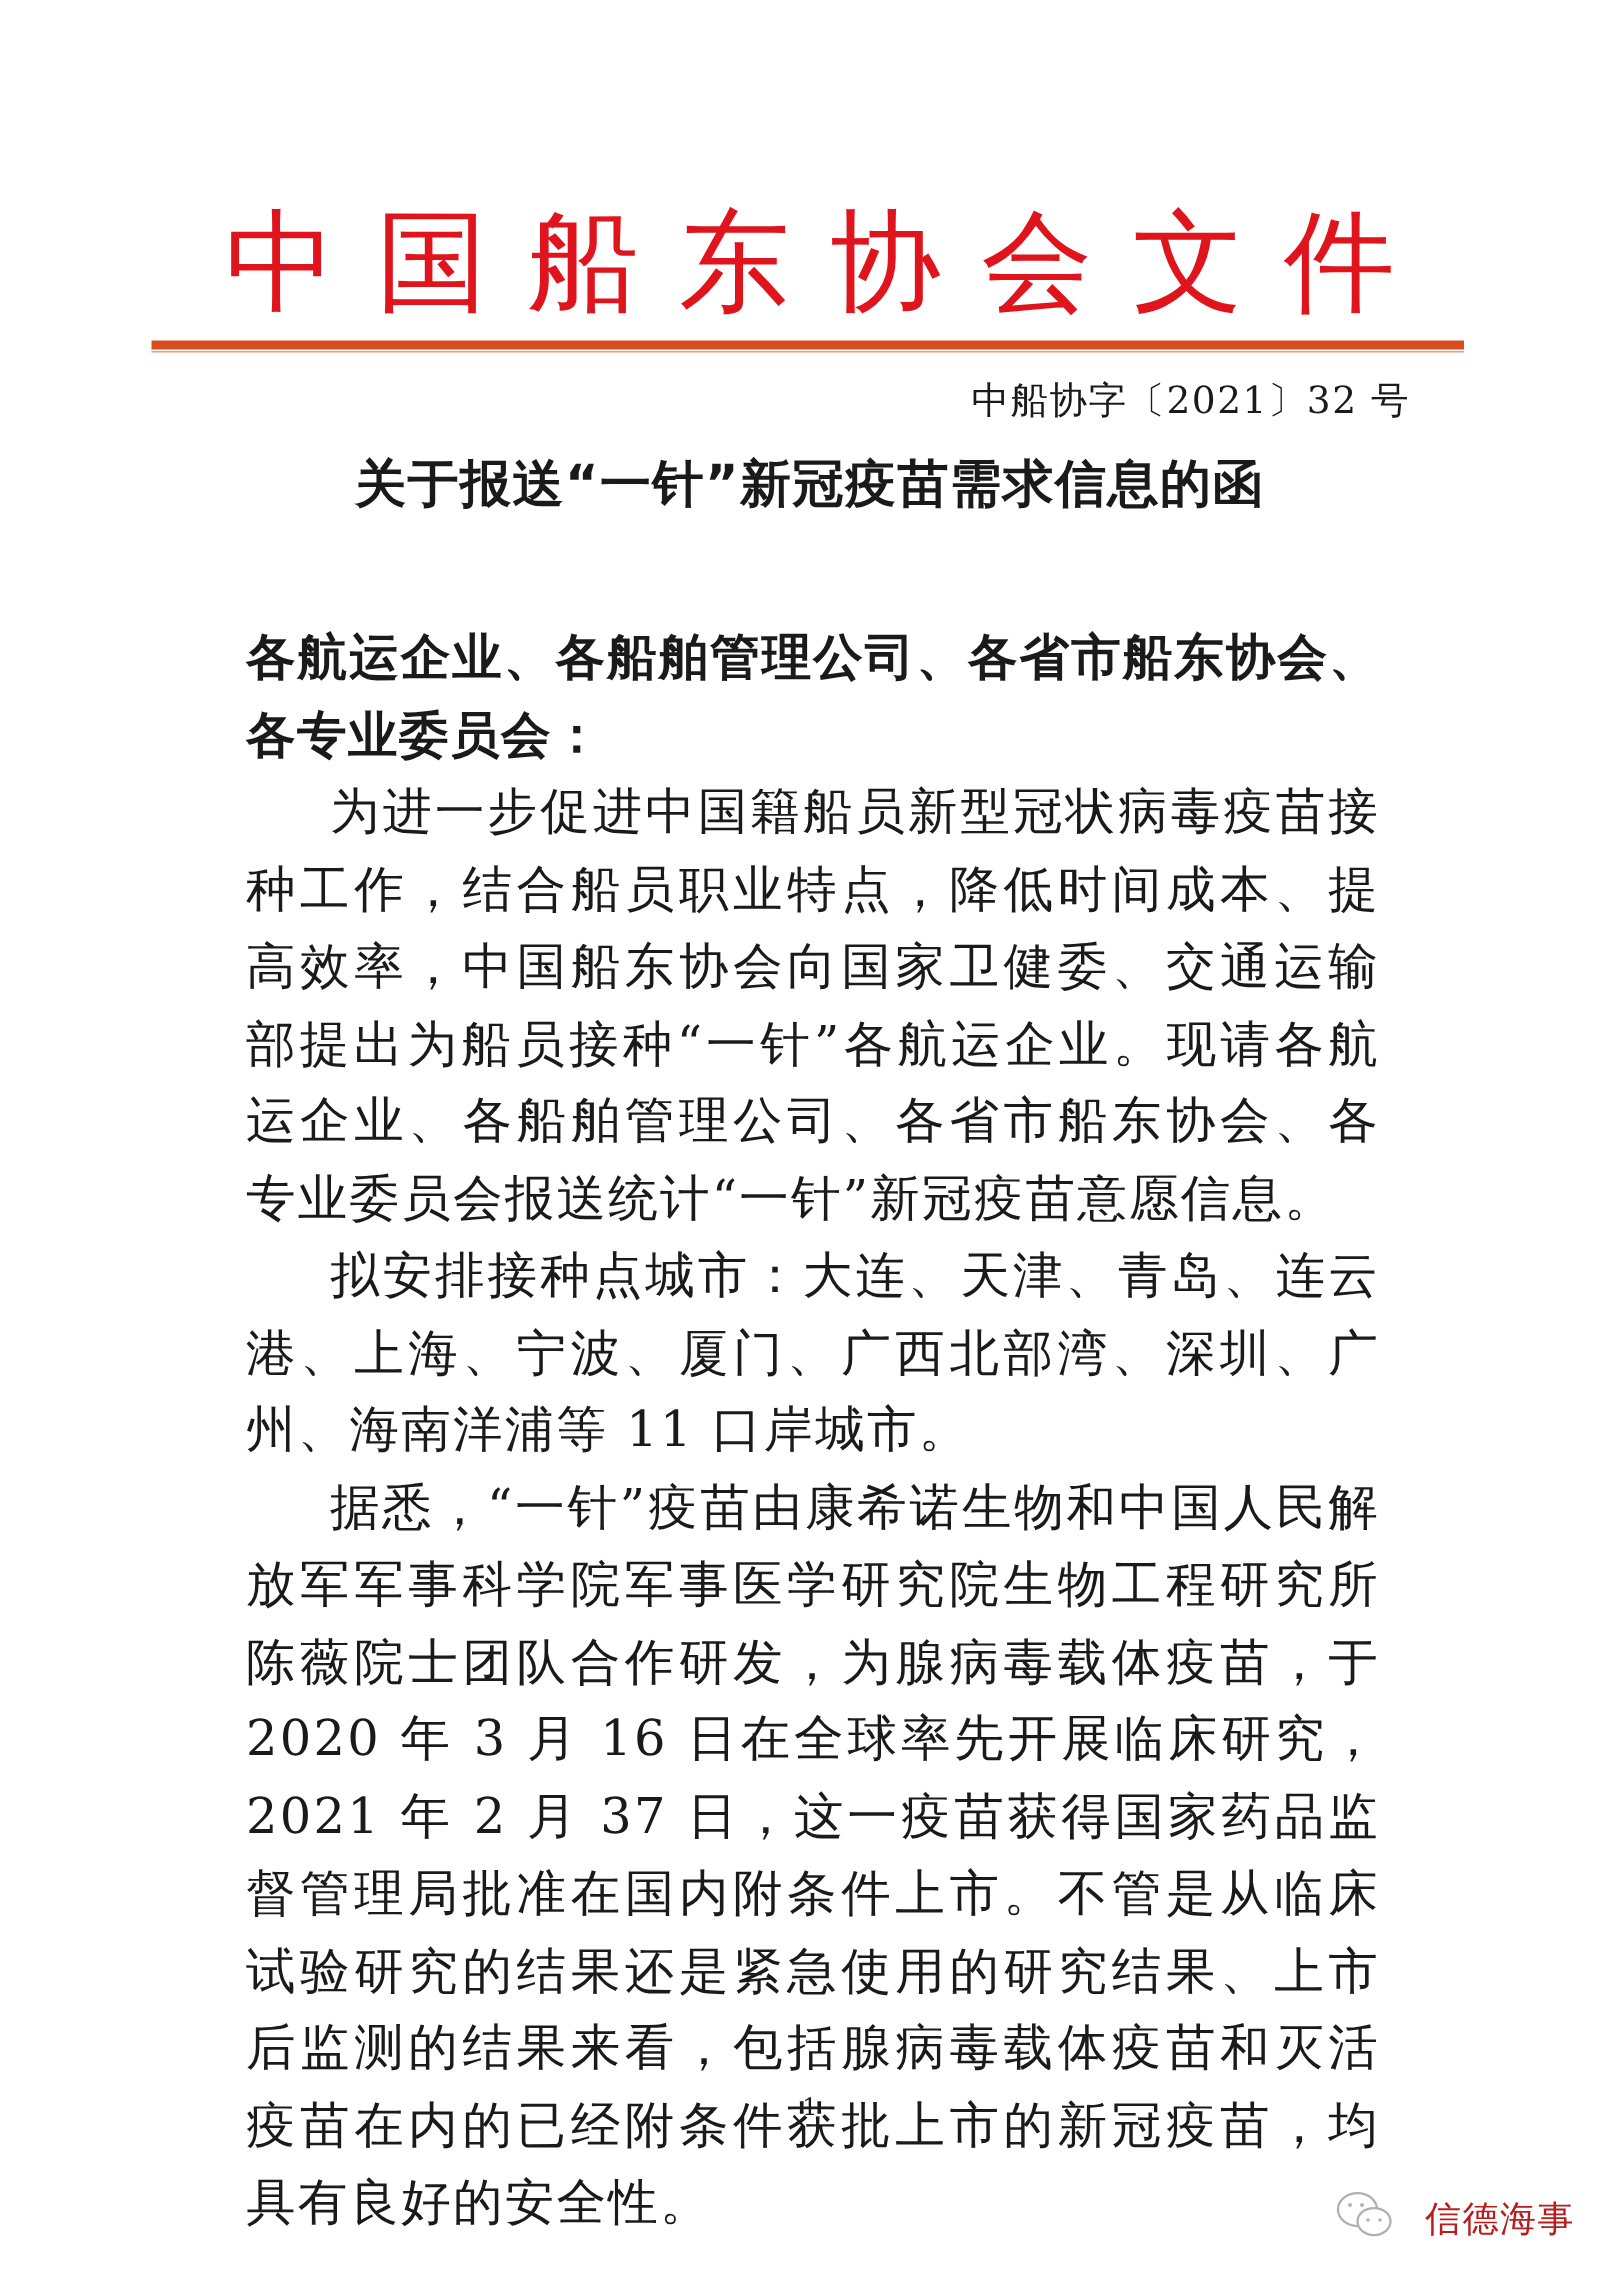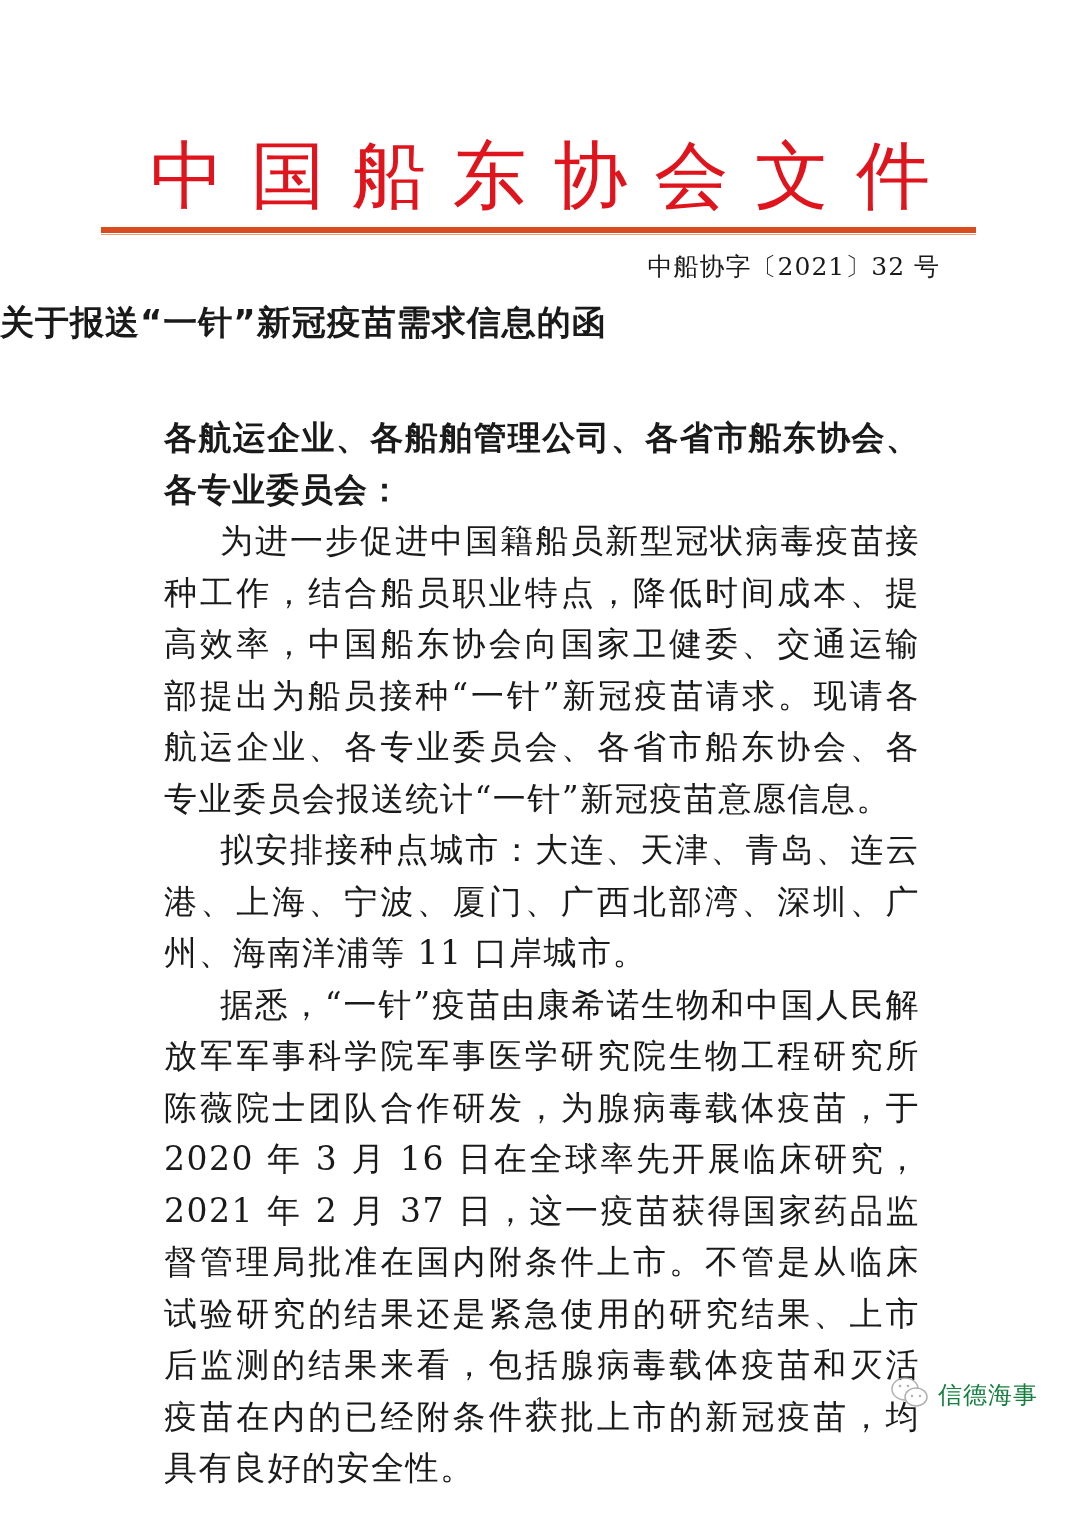--- a/index.html
+++ b/index.html
@@ -4,28 +4,28 @@
 <style>
   html, body { margin: 0; padding: 0; background: #ffffff; }
   body { width: 1080px; height: 1527px; position: relative; overflow: hidden;
          font-family: "DejaVu Serif", "Liberation Serif", serif; color: #1a1a1a; }
   .masthead { position: absolute; left: 100px; top: 130px; width: 880px; height: 90px;
               display: flex; justify-content: space-between; align-items: center; padding: 0 50px; box-sizing: border-box; }
   .masthead span { color: #e0141c; font-size: 74px; font-family: "DejaVu Serif", serif; line-height: 1; }
   .rule { position: absolute; left: 101px; top: 227px; width: 875px; height: 6px; background: #d94c1e; }
   .rule::after { content: ""; position: absolute; left: 0; right: 0; top: 7px; height: 1px; background: #e8a080; }
   .docno { position: absolute; right: 140px; top: 250px; font-size: 25px; letter-spacing: 1px; }
-  .title { position: absolute; left: 0; right: 0; top: 300px; text-align: left; font-size: 34px;
+  .title { position: absolute; left: 0; right: 0; top: 300px; text-align: center; font-size: 34px;
            font-family: "DejaVu Sans", sans-serif; font-weight: bold; letter-spacing: 1px; }
   .body { position: absolute; left: 164px; width: 756px; top: 412px; font-size: 33px; line-height: 51.5px; }
   .body p { margin: 0; text-align: justify; text-align-last: left; letter-spacing: 1.5px; }
   .body p.salutation { font-weight: bold; font-family: "DejaVu Sans", sans-serif; letter-spacing: 1px; }
   .body p.indent { text-indent: 56px; }
   .pagenum { position: absolute; left: 0; right: 0; top: 1395px; text-align: center; font-size: 16px; }
-  .watermark { position: absolute; left: 890px; top: 1376px; display: flex; align-items: center; gap: 8px; color: #15803d; }
+  .watermark { position: absolute; left: 890px; top: 1460px; display: flex; align-items: center; gap: 20px; color: #b91c1c; }
   .watermark .wm-text { font-size: 24px; font-family: "DejaVu Sans", sans-serif; letter-spacing: 1px; }
 </style>
 </head>
 <body>
 
 <div class="masthead">
   <span>中</span>
   <span>国</span>
   <span>船</span>
   <span>东</span>
@@ -36,21 +36,21 @@
 </div>
 
 <div class="rule"></div>
 
 <div class="docno">中船协字〔2021〕32 号</div>
 
 <div class="title">关于报送“一针”新冠疫苗需求信息的函</div>
 
 <div class="body">
   <p class="salutation">各航运企业、各船舶管理公司、各省市船东协会、各专业委员会：</p>
-  <p class="indent">为进一步促进中国籍船员新型冠状病毒疫苗接种工作，结合船员职业特点，降低时间成本、提高效率，中国船东协会向国家卫健委、交通运输部提出为船员接种“一针”新冠疫苗请求。现请各航运企业、各专业委员会、各省市船东协会、各专业委员会报送统计“一针”新冠疫苗意愿信息。</p>
+  <p class="indent">为进一步促进中国籍船员新型冠状病毒疫苗接种工作，结合船员职业特点，降低时间成本、提高效率，中国船东协会向国家卫健委、交通运输部提出为船员接种“一针”各航运企业。现请各航运企业、各船舶管理公司、各省市船东协会、各专业委员会报送统计“一针”新冠疫苗意愿信息。</p>
   <p class="indent">拟安排接种点城市：大连、天津、青岛、连云港、上海、宁波、厦门、广西北部湾、深圳、广州、海南洋浦等 11 口岸城市。</p>
   <p class="indent">据悉，“一针”疫苗由康希诺生物和中国人民解放军军事科学院军事医学研究院生物工程研究所陈薇院士团队合作研发，为腺病毒载体疫苗，于 2020 年 3 月 16 日在全球率先开展临床研究，2021 年 2 月 37 日，这一疫苗获得国家药品监督管理局批准在国内附条件上市。不管是从临床试验研究的结果还是紧急使用的研究结果、上市后监测的结果来看，包括腺病毒载体疫苗和灭活疫苗在内的已经附条件获批上市的新冠疫苗，均具有良好的安全性。</p>
 </div>
 
 <div class="pagenum">1</div>
 
 <div class="watermark">
   <span>
     <svg width="40" height="34" viewBox="0 0 40 34">
       <ellipse cx="15" cy="13" rx="13" ry="11" fill="none" stroke="#b0b0b0" stroke-width="1.5"></ellipse>

